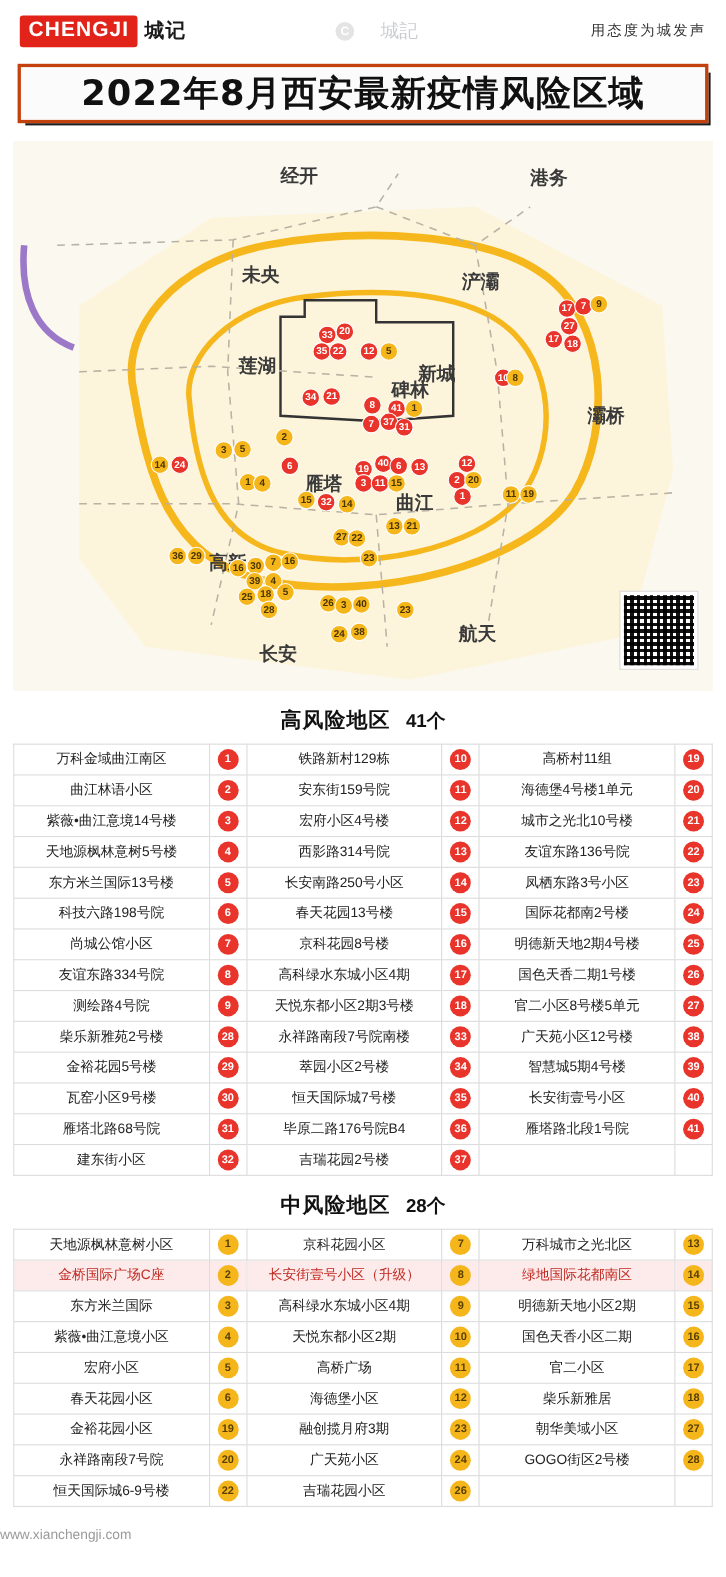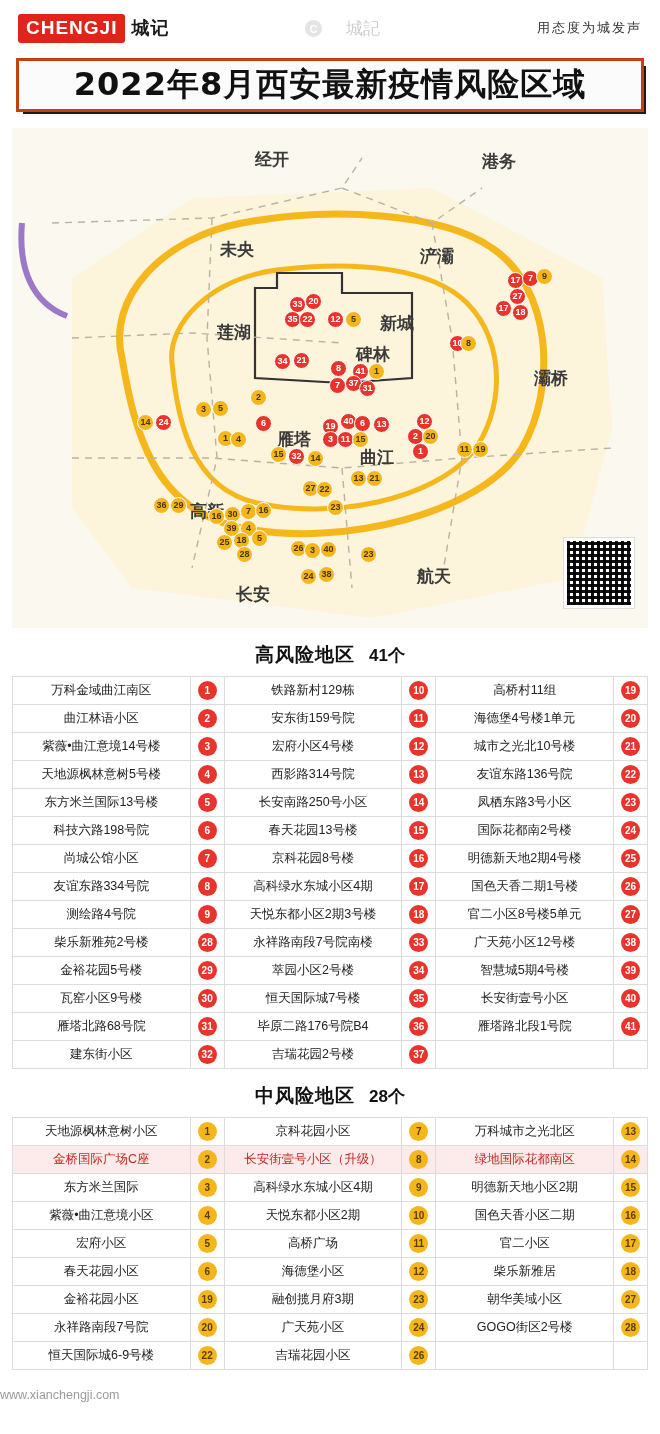--- a/index.html
+++ b/index.html
@@ -224,21 +224,21 @@
         <path d="M330,340 L340,460"></path>
       </g>
     </svg>
 
     <div id="district-layer">
         <div class="district-label" style="left: 243px; top: 20px;">经开</div>
         <div class="district-label" style="left: 470px; top: 22px;">港务</div>
         <div class="district-label" style="left: 208px; top: 110px;">未央</div>
         <div class="district-label" style="left: 408px; top: 117px;">浐灞</div>
         <div class="district-label" style="left: 205px; top: 193px;">莲湖</div>
-        <div class="district-label" style="left: 368px; top: 184px;">新城</div>
+        <div class="district-label" style="left: 368px; top: 200px;">新城</div>
         <div class="district-label" style="left: 344px; top: 215px;">碑林</div>
         <div class="district-label" style="left: 522px; top: 239px;">灞桥</div>
         <div class="district-label" style="left: 265px; top: 300px;">雁塔</div>
         <div class="district-label" style="left: 348px; top: 318px;">曲江</div>
         <div class="district-label" style="left: 178px; top: 372px;">高新</div>
         <div class="district-label" style="left: 224px; top: 455px;">长安</div>
         <div class="district-label" style="left: 405px; top: 437px;">航天</div>
       </div>
     <div id="dot-layer">
         <div class="dot red" style="left: 277px; top: 168px;">33</div>

